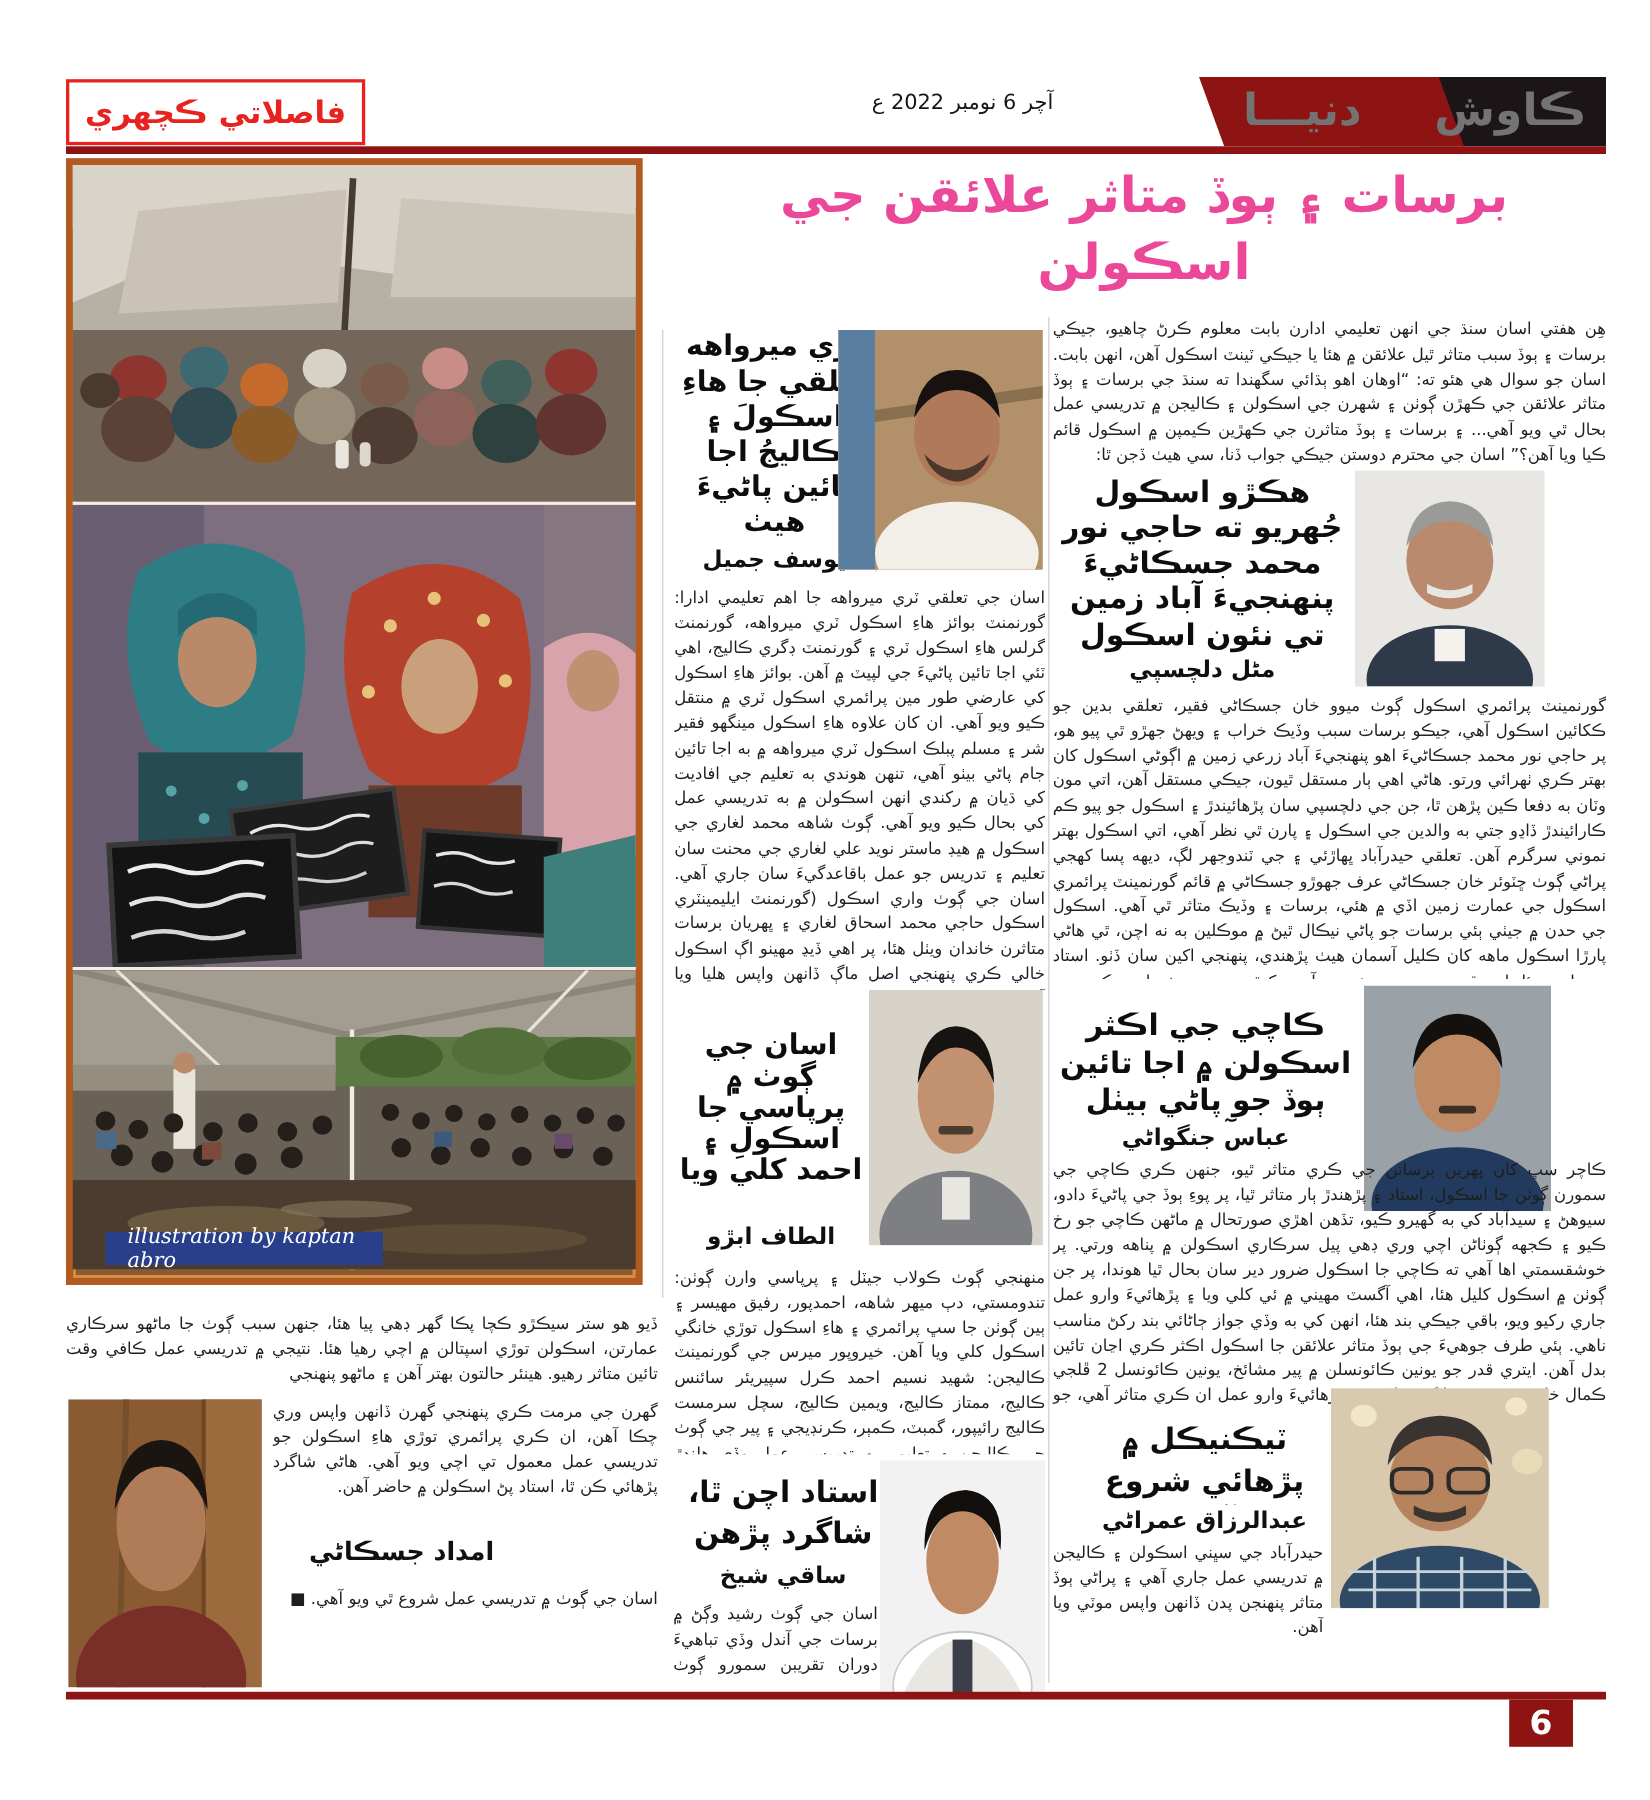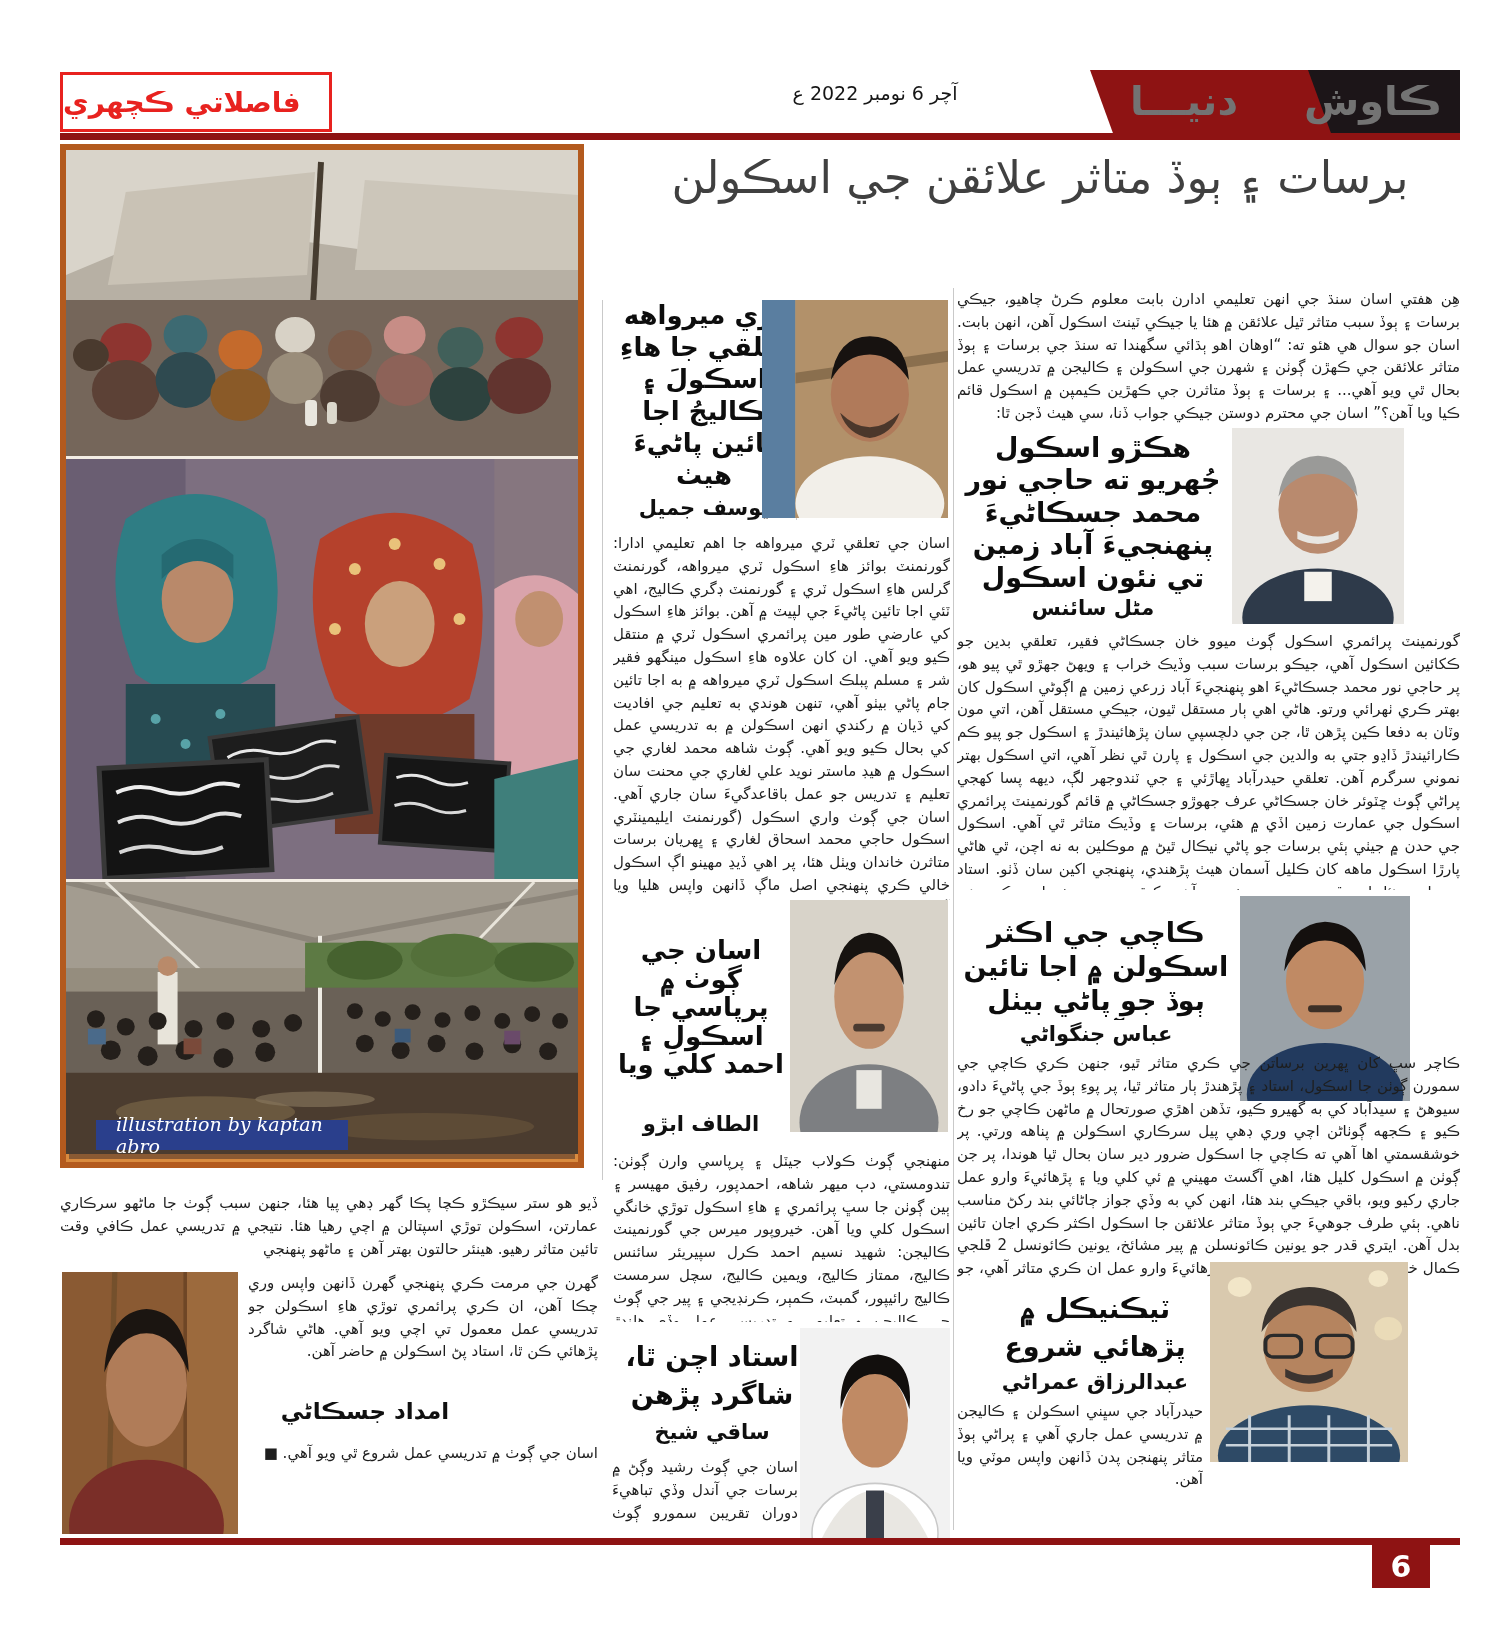--- a/index.html
+++ b/index.html
@@ -1,34 +1,34 @@
 <!DOCTYPE html>
 <html lang="sd" dir="ltr"><head>
 <meta charset="utf-8">
 <style>
   html,body{margin:0;padding:0;background:#ffffff;}
   #page{position:relative;width:1500px;height:1636px;background:#ffffff;overflow:hidden;
         font-family:"DejaVu Sans",sans-serif;color:#1b1b1b;}
   .abs{position:absolute;}
   
   .tag-box{left:60px;top:72px;width:272px;height:60px;border:3px solid #e8221f;box-sizing:border-box;
-           display:flex;align-items:center;justify-content:flex-end;color:#e8221f;
+           display:flex;align-items:center;justify-content:center;color:#e8221f;
            font-weight:bold;font-size:28px;direction:rtl;}
   .date{left:690px;top:82px;width:370px;text-align:center;font-size:19px;color:#151515;direction:rtl;}
   .top-rule{left:60px;top:133px;width:1400px;height:7px;background:#8e1313;}
   .masthead{left:1090px;top:70px;width:370px;height:63px;}
   .brand-black{position:absolute;right:0;top:0;width:225px;height:63px;background:#1c1518;}
   .brand-red{position:absolute;left:0;top:0;width:218px;height:63px;background:#8e1313;
              transform:skewX(20deg);transform-origin:top left;}
   .brand-txt{position:absolute;top:8px;font-weight:bold;font-size:40px;color:#737373;direction:rtl;}
   .brand-txt.kawish{right:18px;}
   .brand-txt.dunya{left:40px;}
   
   .headline{left:625px;top:148px;width:830px;height:135px;text-align:center;direction:rtl;
-            font-weight:normal;color:#404040;font-size:45px;line-height:1.35;}
+            font-weight:bold;color:#ec4899;font-size:45px;line-height:1.35;}
   
   .collage{left:60px;top:144px;width:524px;height:1024px;box-sizing:border-box;
            border:6px solid #b35a1e;background:#8a5a33;
            box-shadow:0 0 0 3px #d98b3f inset;}
   .collage svg{display:block;}
   .ph-gap{height:3px;background:#f3ede4;}
   .caption{left:96px;top:1120px;width:252px;height:30px;background:#2a3f8c;color:#fff;
            font-family:"DejaVu Serif",serif;font-style:italic;font-size:19px;
            display:flex;align-items:center;padding-left:20px;box-sizing:border-box;}
   
@@ -249,21 +249,21 @@
       <path d="M27,46 Q26,16 52,15 Q76,17 73,46 Q66,26 50,26 Q34,26 27,46 Z" fill="#120f0d"></path>
       <rect x="44" y="92" width="12" height="28" fill="#3a3f4a"></rect>
     </svg>
   </div>
 
   <div class="abs bt" style="left:612px;top:1456px;width:186px;height:72px;">اسان جي ڳوٺ رشيد وڳڻ ۾ برسات جي آندل وڏي تباهيءَ دوران تقريبن سمورو ڳوٺ متاثر</div>
 
   <div class="abs bt" style="left:957px;top:288px;width:503px;height:138px;">هِن هفتي اسان سنڌ جي انهن تعليمي ادارن بابت معلوم ڪرڻ چاهيو، جيڪي برسات ۽ ٻوڏ سبب متاثر ٿيل علائقن ۾ هئا يا جيڪي ٽينٽ اسڪول آهن، انهن بابت. اسان جو سوال هي هئو ته: “اوهان اهو ٻڌائي سگهندا ته سنڌ جي برسات ۽ ٻوڏ متاثر علائقن جي ڪهڙن ڳوٺن ۽ شهرن جي اسڪولن ۽ ڪاليجن ۾ تدريسي عمل بحال ٿي ويو آهي... ۽ برسات ۽ ٻوڏ متاثرن جي ڪهڙين ڪيمپن ۾ اسڪول قائم ڪيا ويا آهن؟” اسان جي محترم دوستن جيڪي جواب ڏنا، سي هيٺ ڏجن ٿا:</div>
 
   <div class="abs hd" style="left:957px;top:432px;width:272px;height:162px;font-size:27px;line-height:1.2;">هڪڙو اسڪول جُهريو ته حاجي نور محمد جسڪاڻيءَ پنهنجيءَ آباد زمين تي نئون اسڪول ٺهرائي ورتو</div>
-  <div class="abs au" style="left:957px;top:596px;width:272px;">مڻل سائنس</div>
+  <div class="abs au" style="left:957px;top:596px;width:272px;">مڻل دلچسپي</div>
 
   <div class="abs portrait" style="left:1232px;top:428px;width:172px;height:196px;">
     <svg viewBox="0 0 100 120" preserveAspectRatio="none">
       <rect width="100" height="120" fill="#e9e7e3"></rect>
       <ellipse cx="50" cy="116" rx="44" ry="30" fill="#2e3a4a"></ellipse>
       <rect x="42" y="88" width="16" height="18" fill="#f4f2ec"></rect>
       <ellipse cx="50" cy="50" rx="23" ry="27" fill="#b98a6e"></ellipse>
       <path d="M27,42 Q30,18 50,17 Q71,18 73,42 Q64,28 50,28 Q36,28 27,42 Z" fill="#9a9a98"></path>
       <path d="M38,63 Q50,70 62,63 L62,68 Q50,74 38,68 Z" fill="#e8e6e2"></path>
     </svg>

